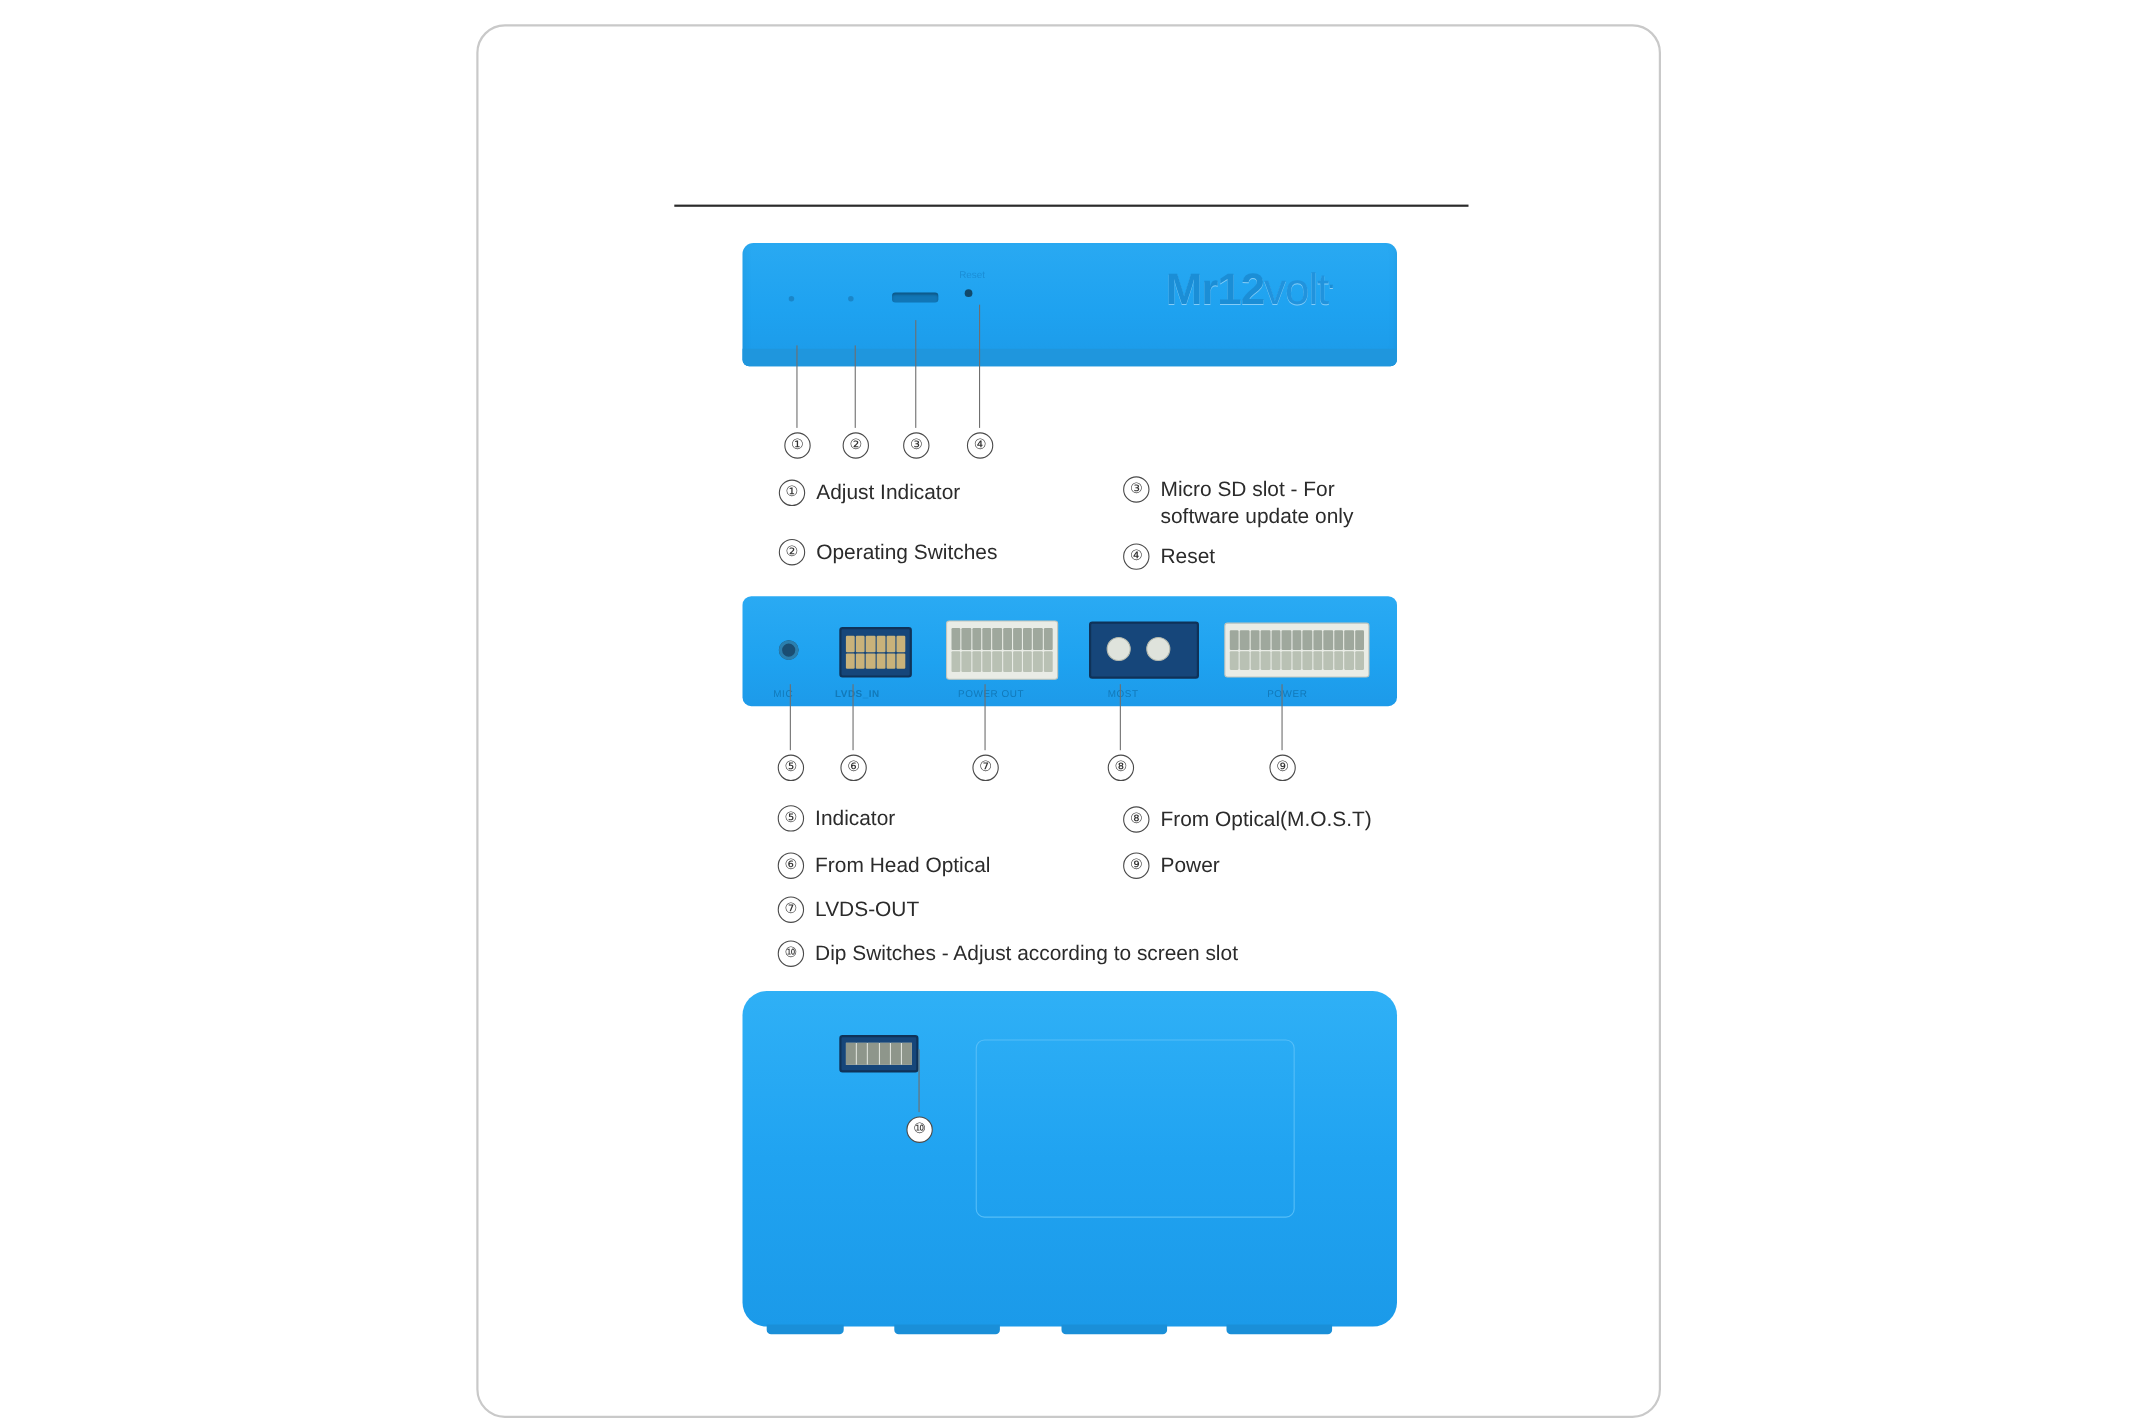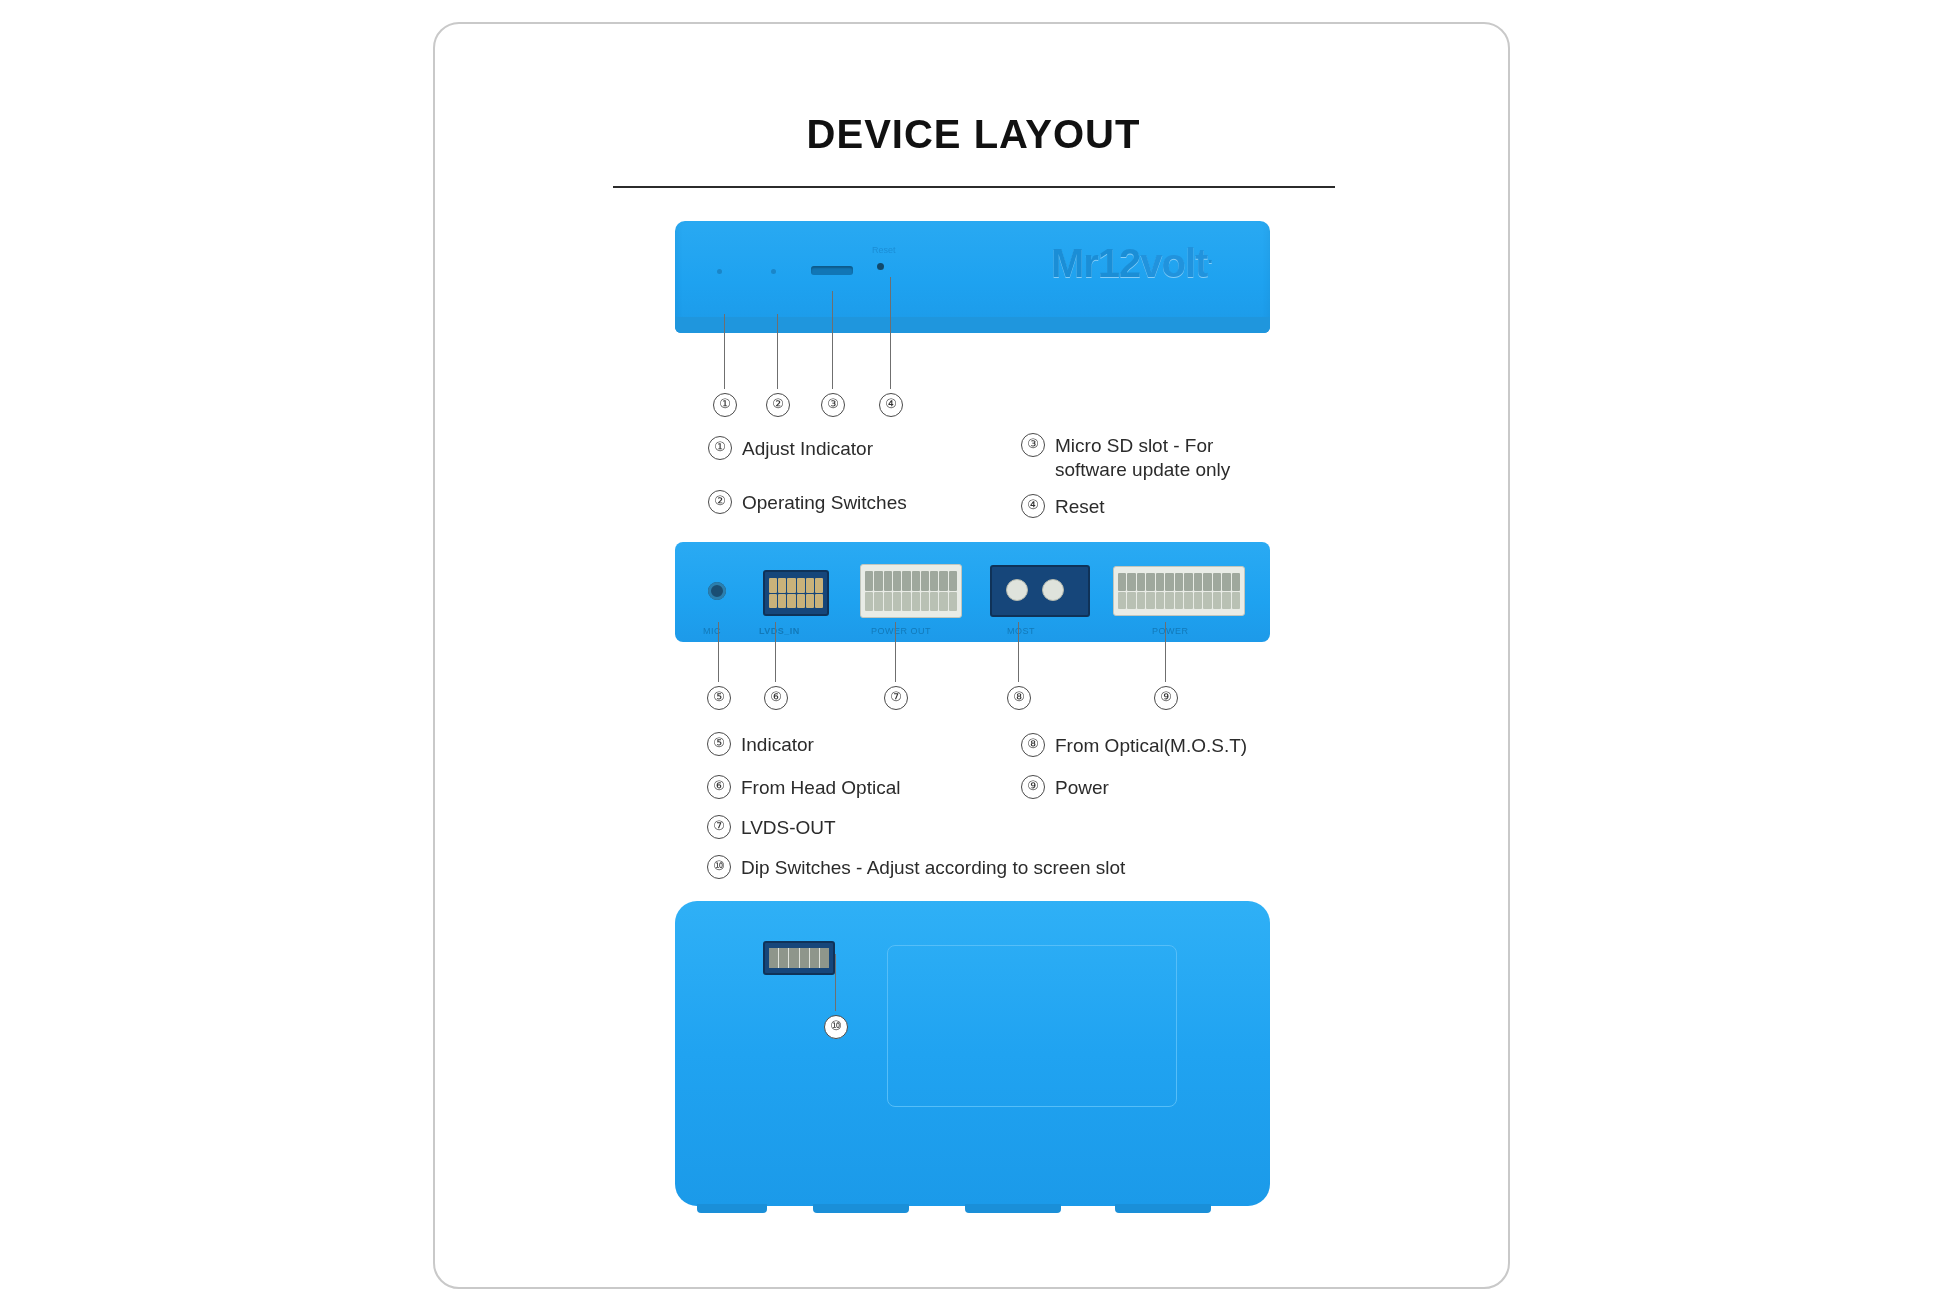--- a/index.html
+++ b/index.html
@@ -75,21 +75,21 @@
   .logo {
     position: absolute;
     right: 58px;
     top: 20px;
     font-size: 40px;
     font-weight: bold;
     color: #1b8ed6;
     letter-spacing: -1px;
     text-shadow: 0 1px 0 rgba(255,255,255,0.45);
   }
-  .logo .thin { font-weight: 700; color: #2193dd; }
+  .logo .thin { font-weight: 400; color: #2193dd; }
   .logo .dot { font-size: 20px; vertical-align: super; }
 
   .reset-label {
     position: absolute;
     left: 197px;
     top: 24px;
     font-size: 9px;
     color: #1b8ed6;
   }
   .reset-hole {
@@ -259,21 +259,20 @@
     padding-top: 1px;
     white-space: pre-line;
   }
 </style>
 </head>
 <body>
 
 <div class="page">
   <div class="card">
 
-    <div class="title">DEVICE LAYOUT</div>
     <div class="title-rule"></div>
 
     <div class="device-top">
       <div class="led p1"></div>
       <div class="led p2"></div>
       <div class="sd-slot"></div>
       <div class="reset-label">Reset</div>
       <div class="reset-hole"></div>
       <div class="logo">
         <span>Mr12</span><span class="thin">volt</span><span class="dot">.</span>

